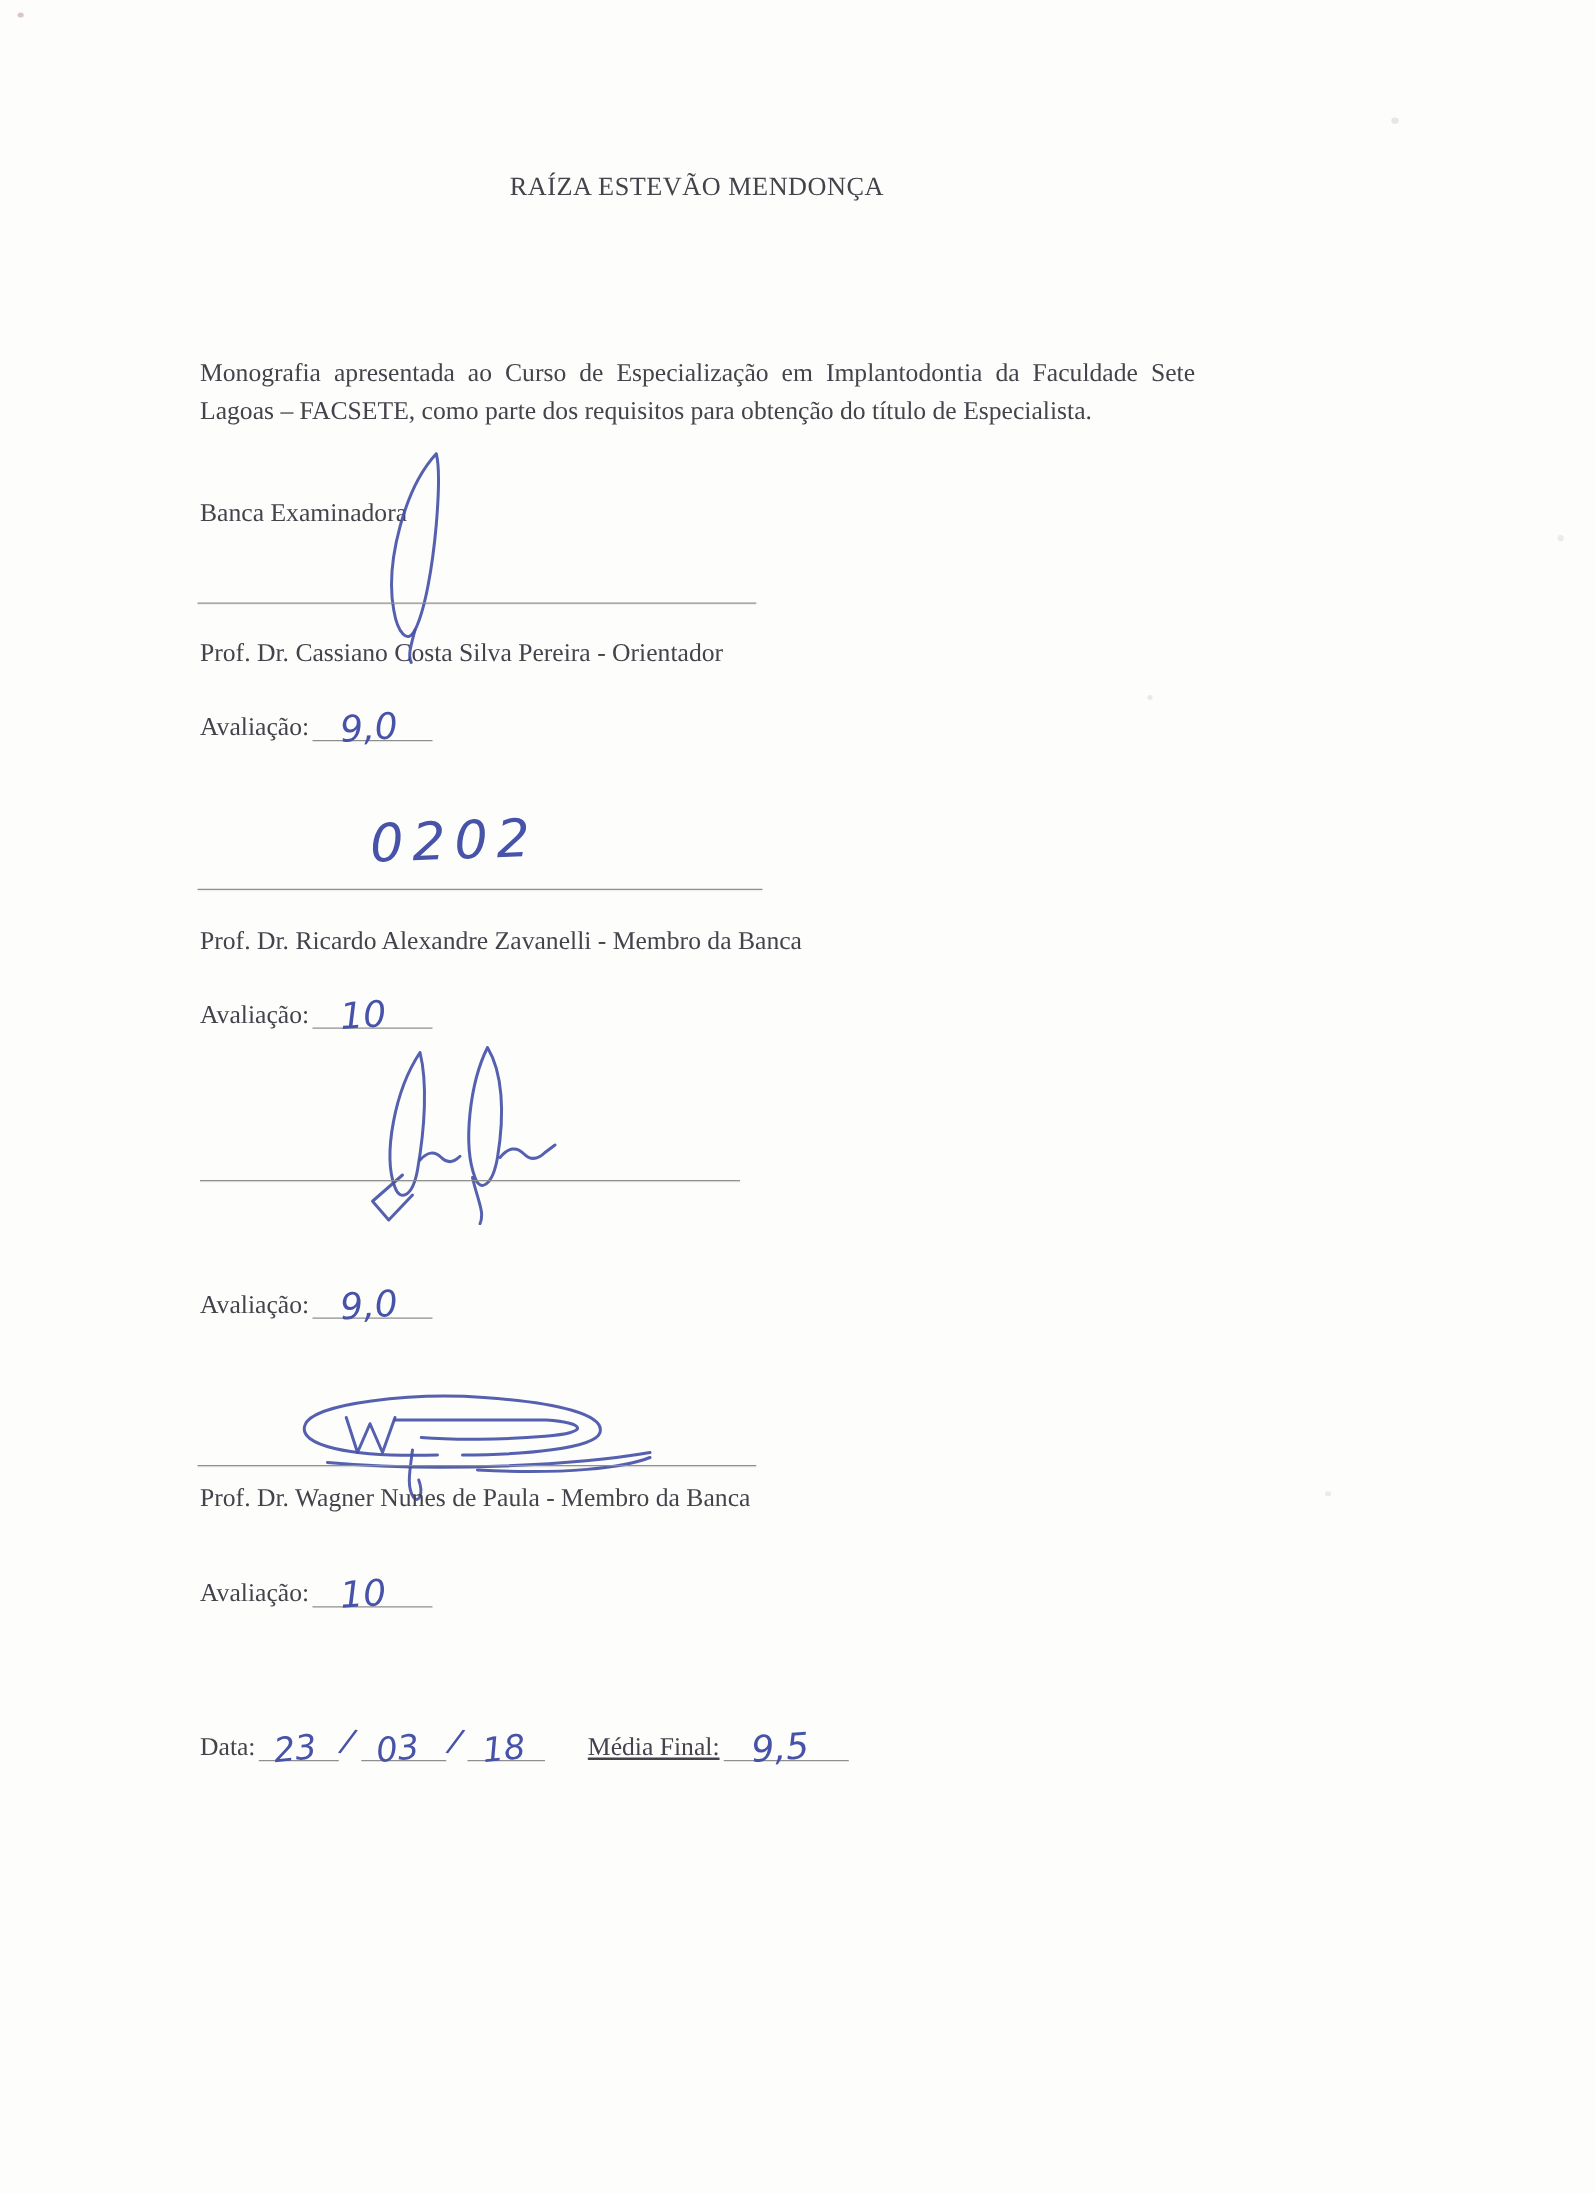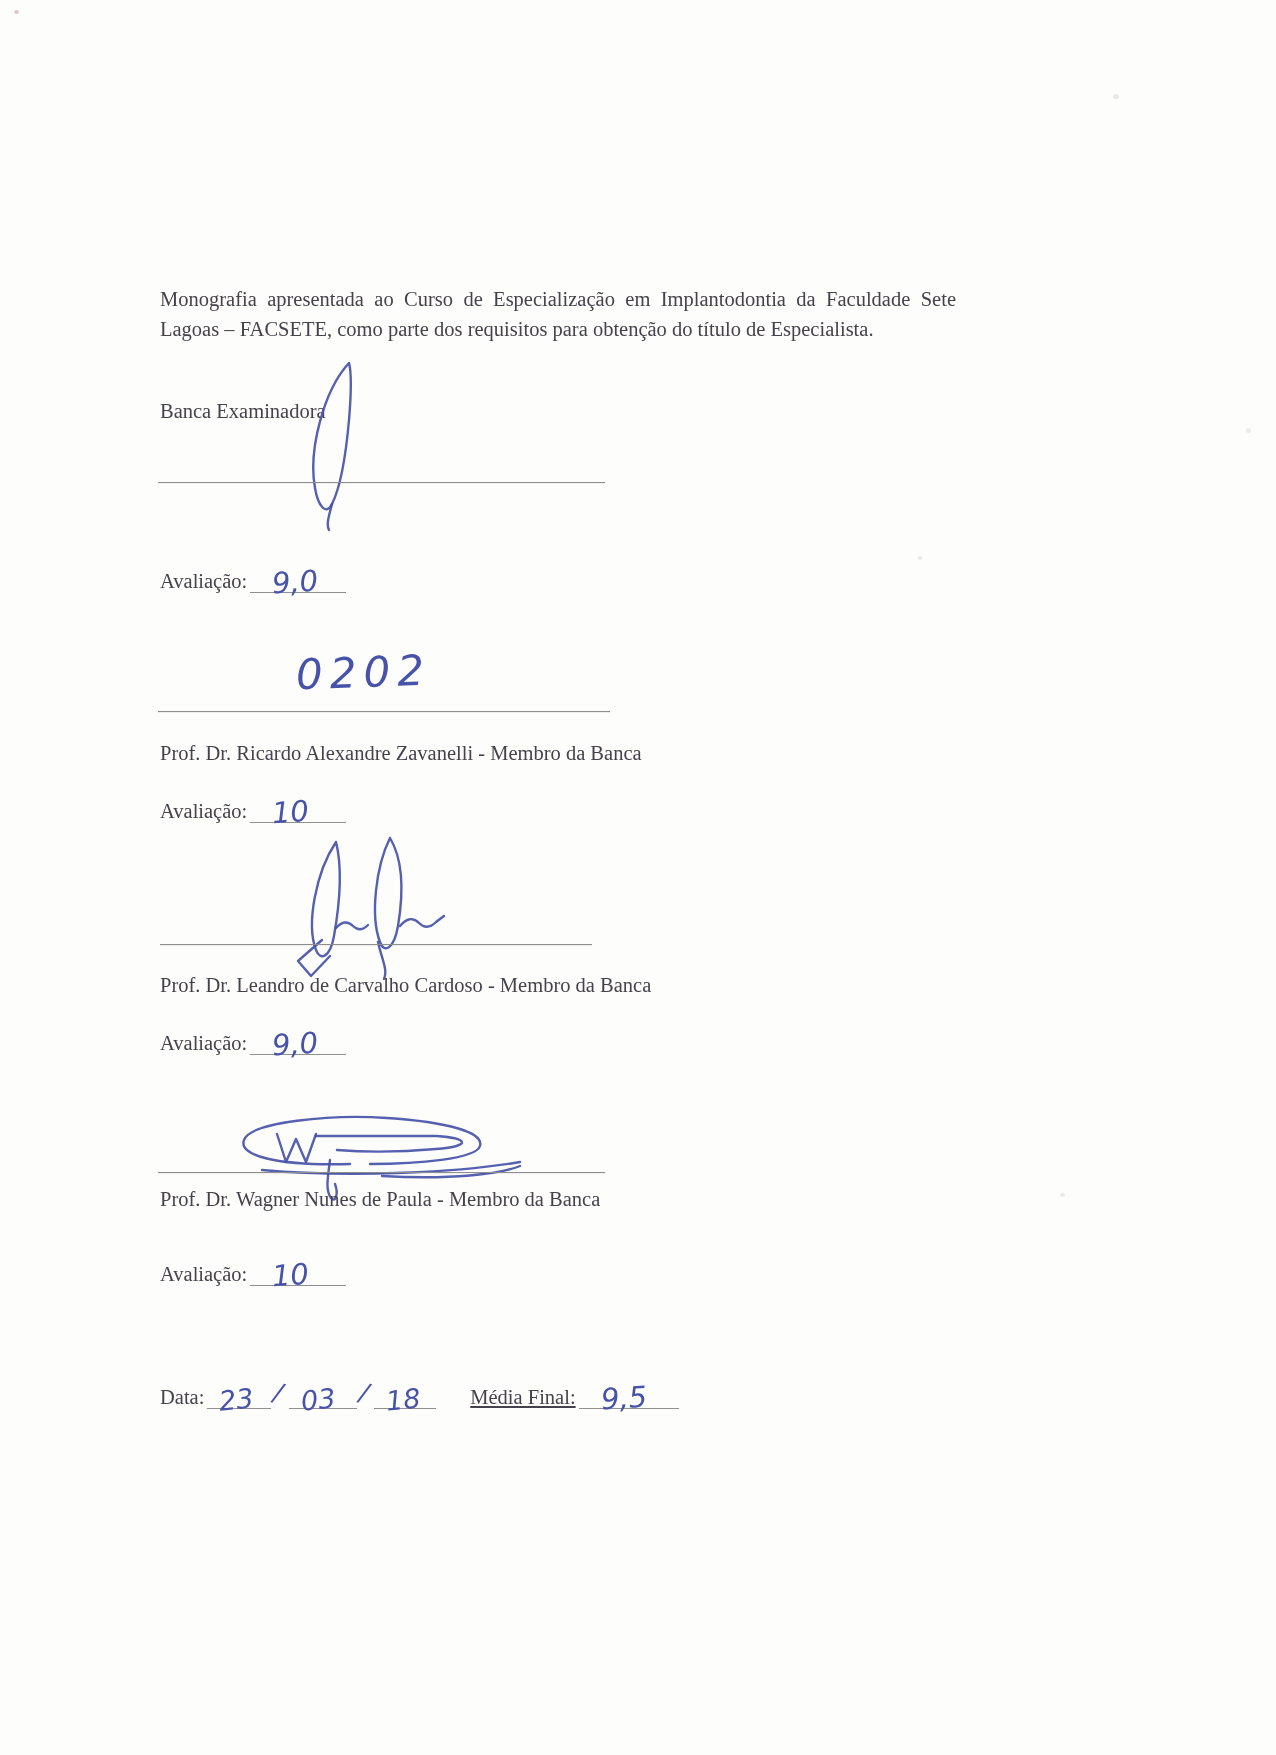--- a/index.html
+++ b/index.html
@@ -54,52 +54,53 @@
   .sp2{left:1113px; top:94px; width:6px; height:5px; background:#d9d9d9; opacity:.6;}
   .sp3{left:1246px; top:428px; width:5px; height:5px; background:#dcdcdc; opacity:.5;}
   .sp4{left:918px; top:556px; width:4px; height:4px; background:#d6d6d6; opacity:.5;}
   .sp5{left:1060px; top:1193px; width:5px; height:4px; background:#d9d9d9; opacity:.5;}
 </style>
 </head>
 <body>
 
 <div class="page">
 
+  <div class="abs author">RAÍZA ESTEVÃO MENDONÇA</div>
 
 
   <div class="abs present">Monografia apresentada ao Curso de Especialização em Implantodontia da Faculdade Sete Lagoas – FACSETE, como parte dos requisitos para obtenção do título de Especialista.</div>
 
   <div class="abs banca">Banca Examinadora</div>
 
   <svg class="abs sig1" width="80" height="175" viewBox="0 0 80 175">
     <path class="pen" d="M47 5 C22 32 6 92 13 130 C16 148 24 158 30 146 C38 130 44 96 47 62 C49 38 50 16 47 5"></path>
     <path class="pen" d="M30 146 C27 158 24 166 27 172"></path>
   </svg>
   <div class="abs sigline line1"></div>
+  <div class="abs name1">Prof. Dr. Cassiano Costa Silva Pereira - Orientador</div>
   <div class="abs aval1">
     <span>Avaliação:</span><span class="blank w96"><span class="hand in-blank">9,0</span></span>
   </div>
 
   <div class="abs hand note">0202</div>
   <div class="abs sigline line2"></div>
   <div class="abs name2">Prof. Dr. Ricardo Alexandre Zavanelli - Membro da Banca</div>
   <div class="abs aval2">
     <span>Avaliação:</span><span class="blank w96"><span class="hand in-blank">10</span></span>
   </div>
 
   <svg class="abs sig3" width="175" height="152" viewBox="0 0 175 152">
     <path class="pen" d="M58 14 C38 44 28 96 38 122 C42 133 52 130 56 108 C62 74 64 38 58 14"></path>
     <path class="pen" d="M44 112 L20 133 L33 148 L52 128"></path>
     <path class="pen" d="M58 100 q9 -10 17 -2 q7 7 15 -1"></path>
     <path class="pen" d="M112 10 C98 38 92 88 102 114 C106 126 116 121 120 98 C126 62 124 30 112 10"></path>
     <path class="pen" d="M122 98 q10 -12 19 -3 q8 8 17 -1 l8 -6"></path>
     <path class="pen" d="M100 114 C104 132 110 142 106 151"></path>
   </svg>
   <div class="abs sigline line3"></div>
-  <div class="abs name3">Prof. Dr. Leandro de Carvalho Cardoso - Membro da Banca</div>
   <div class="abs aval3">
     <span>Avaliação:</span><span class="blank w96"><span class="hand in-blank">9,0</span></span>
   </div>
 
   <svg class="abs sig4" width="300" height="92" viewBox="0 0 300 92">
     <path class="pen" d="M128 52 C56 54 16 44 22 28 C28 10 110 2 165 6 C225 10 262 20 258 34 C254 47 196 52 148 52"></path>
     <path class="pen" d="M55 22 L64 50 L74 27 L84 50 L94 22"></path>
     <path class="pen" d="M94 24 L215 24 C245 26 252 34 214 37 C180 40 140 40 115 38"></path>
     <path class="pen" d="M40 58 C130 66 240 60 298 50"></path>
     <path class="pen" d="M160 64 C230 68 278 62 298 54"></path>

